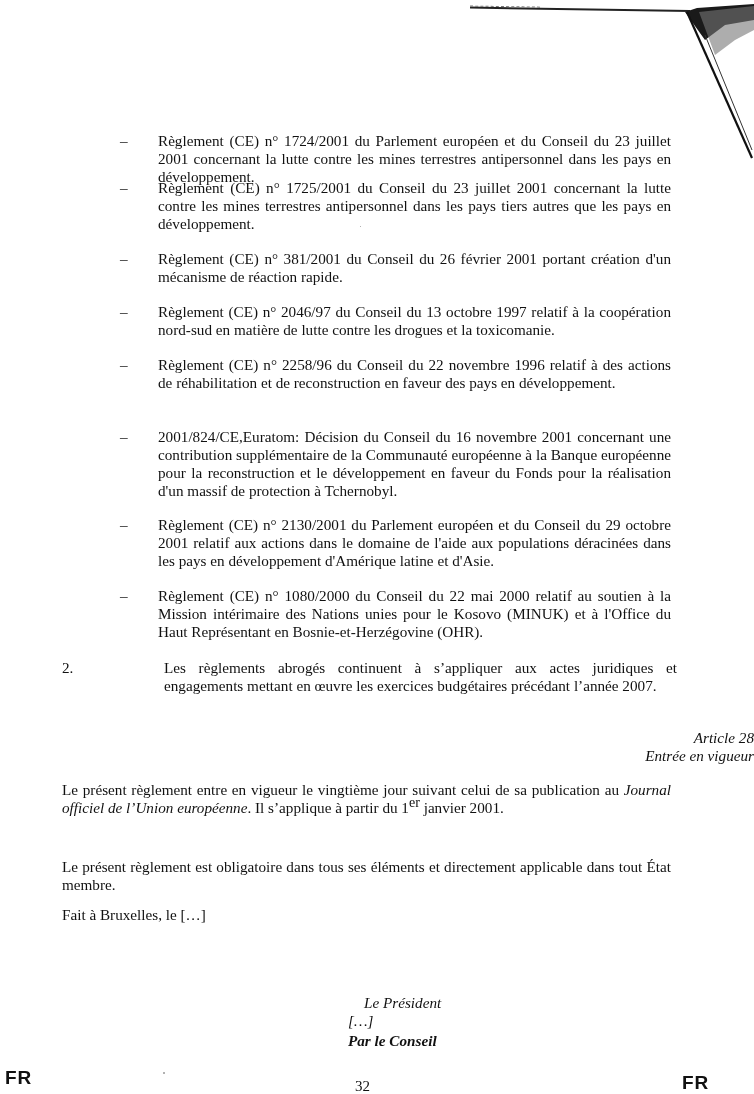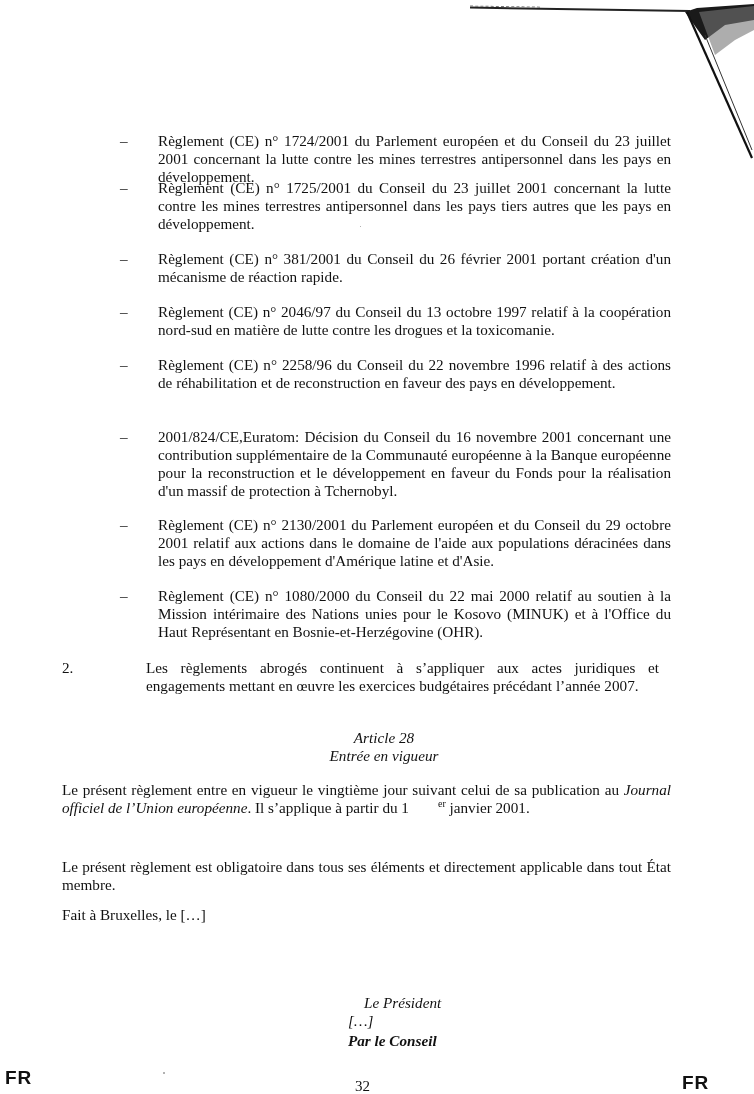--- a/index.html
+++ b/index.html
@@ -23,42 +23,42 @@
     }
     .dash {
       position: absolute; left: 120px; top: 0; width: 16px; text-align: left;
     }
     .item-text {
       position: absolute; left: 158px; width: 513px; text-align: justify;
       text-align-last: left;
     }
     .para-num { position: absolute; left: 62px; }
     .para-text {
-      position: absolute; left: 146px; width: 513px; text-align: justify; text-align-last: left;
+      position: absolute; left: 164px; width: 513px; text-align: justify; text-align-last: left;
     }
     .article-head {
-      position: absolute; left: 0; width: 754px; text-align: center; font-style: italic;
+      position: absolute; left: 0; width: 754px; text-align: right; font-style: italic;
       padding-left: 14px; box-sizing: border-box;
     }
     .body-para {
       position: absolute; left: 62px; width: 609px; text-align: justify; text-align-last: left;
     }
     .signature {
       position: absolute; left: 348px; font-style: italic;
     }
     .page-num {
       position: absolute; left: 355px; top: 1077px; font-size: 15px;
     }
     .lang-code {
       position: absolute; font-family: "Liberation Sans", "DejaVu Sans", sans-serif;
       font-weight: bold; font-size: 19px; line-height: 27px; letter-spacing: 1px;
     }
     .lang-left { left: 5px; top: 1064px; }
     .lang-right { left: 682px; top: 1069px; height: 25px; overflow: hidden; }
-    sup { font-size: 10px; line-height: 0; vertical-align: 6px; margin-left: 29px; }
+    sup { font-size: 14px; line-height: 0; vertical-align: 6px; }
     .it { font-style: italic; }
     .speck { position: absolute; width: 2px; height: 2px; background: #999; border-radius: 1px; }
   </style>
 </head>
 <body>
 
 <div class="scan-edge-top">
     <div class="dotted"></div>
   </div>
 <svg class="scan-corner" viewBox="0 0 69 165" xmlns="http://www.w3.org/2000/svg">

